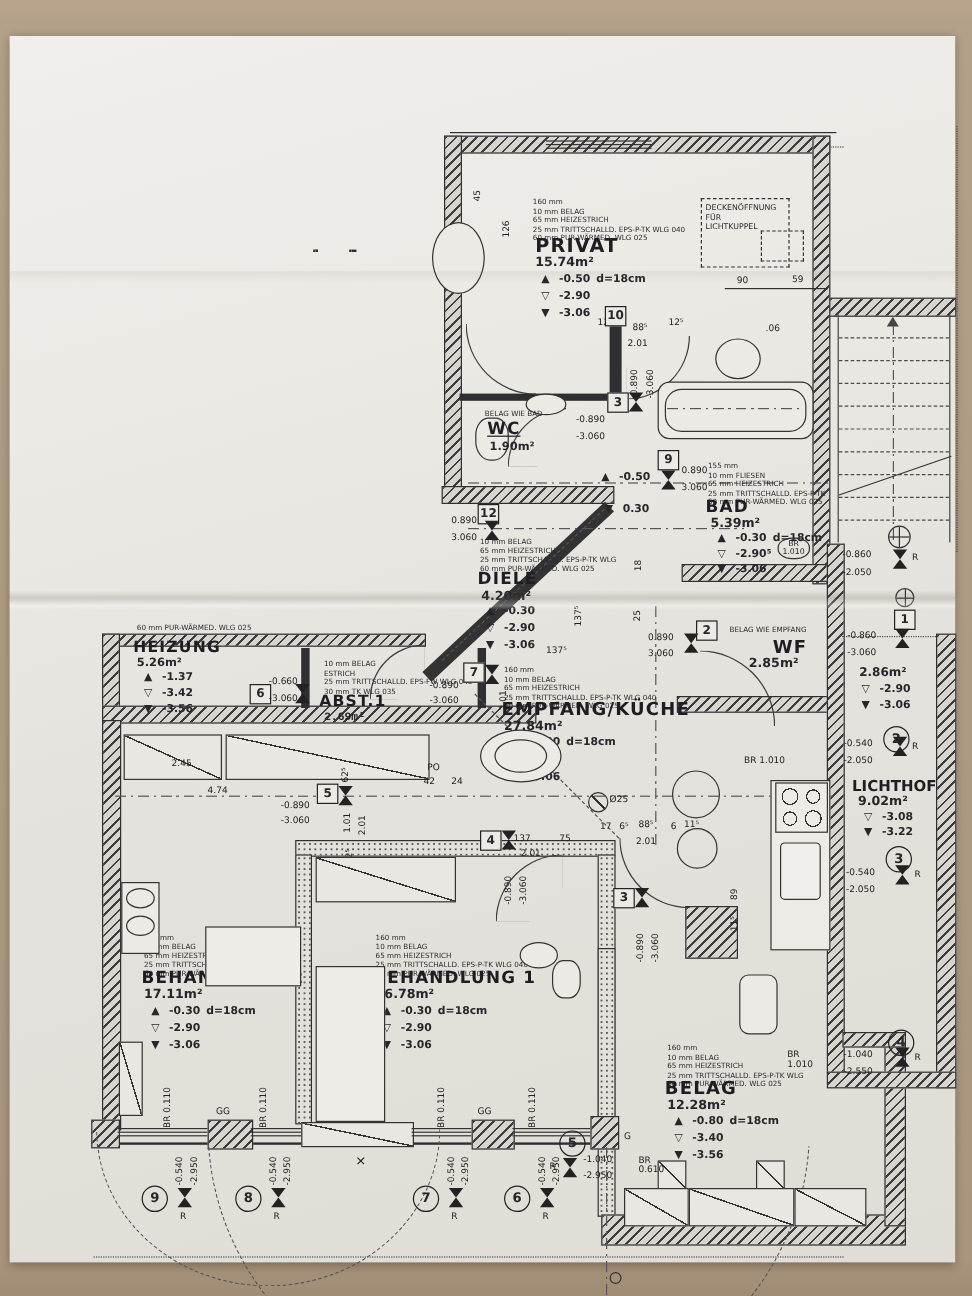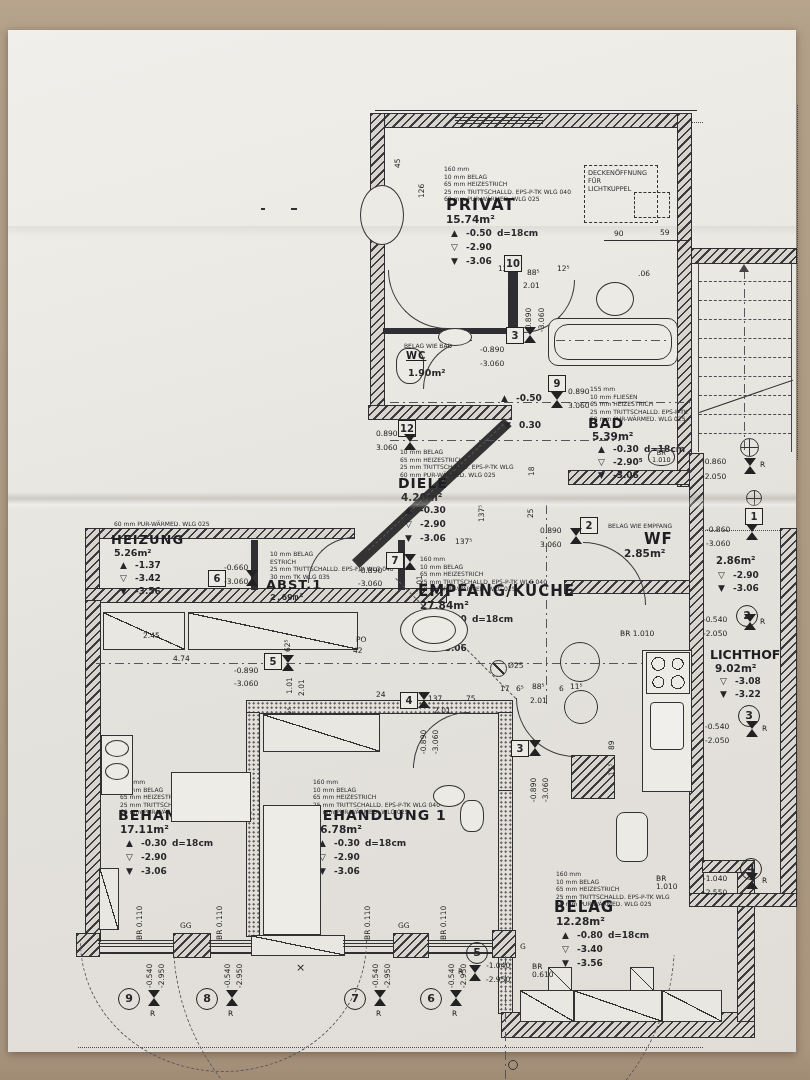--- a/index.html
+++ b/index.html
@@ -204,21 +204,21 @@
   <div class="oval" style="left:430px;top:298px;width:32px;height:16px;"></div>
   <div class="rrect" style="left:388px;top:318px;width:26px;height:34px;border-radius:40% 40% 45% 45%;"></div>
   <div class="rrect" style="left:540px;top:288px;width:128px;height:46px;border-radius:10px;">
     <div class="rrect" style="left:5px;top:5px;width:116px;height:34px;border-radius:14px;border-width:1px;"></div>
   </div>
   <div class="dd e" style="left:548px;top:310px;width:112px;"></div>
   <div class="oval" style="left:588px;top:252px;width:36px;height:32px;"></div>
   <div class="rrect" style="left:712px;top:420px;width:0;height:0;border:none;"></div>
 
   <div class="tiny" style="left:396px;top:312px;">BELAG WIE BAD</div>
-  <div class="big" style="left:398px;top:320px;font-size:10px;text-decoration:underline;">WC</div>
+  <div class="big" style="left:398px;top:320px;font-size:14px;text-decoration:underline;">WC</div>
   <div class="area" style="left:400px;top:337px;font-size:9.5px;">1.90m²</div>
 
   <div class="tiny" style="left:582px;top:355px;">
         <div>155 mm</div>
         <div>10 mm FLIESEN</div>
         <div>65 mm HEIZESTRICH</div>
         <div>25 mm TRITTSCHALLD. EPS-P-TK</div>
         <div>50 mm PUR-WÄRMED. WLG 025</div>
       </div>
   <div class="big" style="left:580px;top:385px;font-size:14px;">BAD</div>
@@ -326,21 +326,21 @@
 
   <div class="sill" style="left:95px;top:582px;width:80px;height:36px;"></div>
   <div class="sill" style="left:180px;top:582px;width:168px;height:36px;"></div>
   <div class="lbl" style="left:135px;top:602px;">2.45</div>
   <div class="lbl" style="left:165px;top:625px;">4.74</div>
   <div class="lbl v" style="left:276px;top:598px;height:24px;">62⁵</div>
   <div class="oval" style="left:392px;top:578px;width:66px;height:42px;"></div>
   <div class="oval" style="left:404px;top:586px;width:42px;height:26px;"></div>
   <div class="lbl" style="left:348px;top:606px;">PO</div>
   <div class="lbl" style="left:345px;top:617px;">42</div>
-  <div class="lbl" style="left:368px;top:617px;margin-top:44px;">24</div>
+  <div class="lbl" style="left:368px;top:617px;">24</div>
   <div class="lbl v" style="left:278px;top:642px;height:22px;">1.01</div>
   <div class="lbl v" style="left:290px;top:642px;height:24px;">2.01</div>
   <div class="lbl v" style="left:279px;top:672px;height:18px;">12⁵</div>
   <div class="crc" style="left:482px;top:630px;width:15px;height:15px;background:linear-gradient(45deg,transparent 46%,#333 46% 54%,transparent 54%);"></div>
   <div class="lbl" style="left:500px;top:632px;">Ø25</div>
   <div class="lbl" style="left:492px;top:655px;">17</div>
   <div class="lbl" style="left:508px;top:655px;">6⁵</div>
   <div class="lbl" style="left:524px;top:653px;">88⁵</div>
   <div class="lbl" style="left:551px;top:655px;">6</div>
   <div class="lbl" style="left:562px;top:653px;">11⁵</div>

